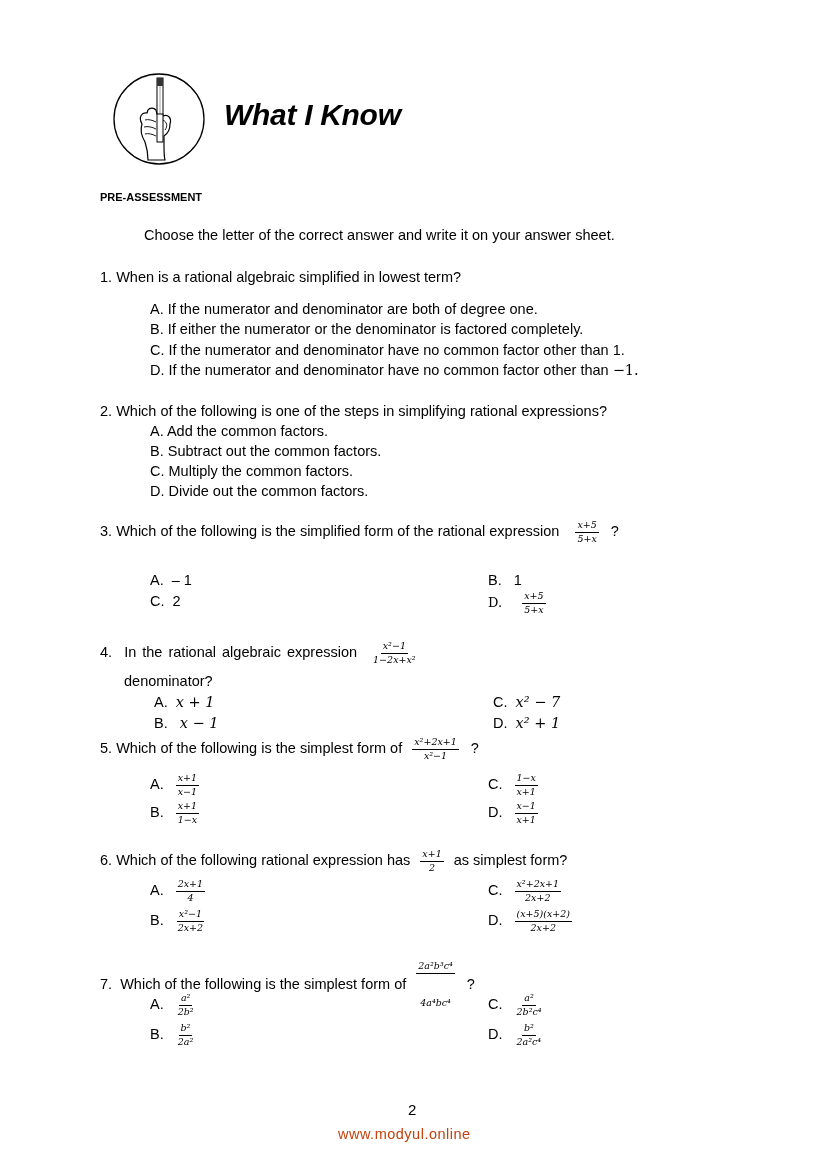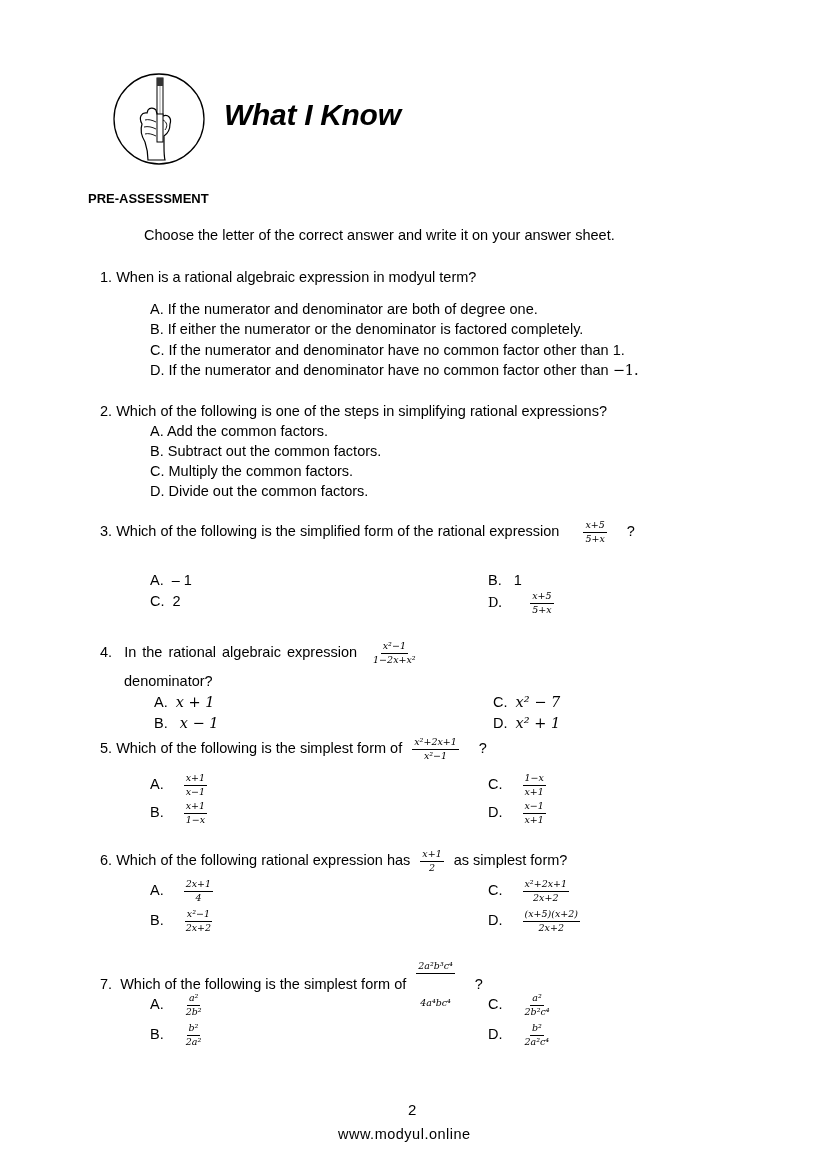--- a/index.html
+++ b/index.html
@@ -6,32 +6,32 @@
     body {
       width: 826px; height: 1169px; position: relative; overflow: hidden;
       font-family: "Liberation Sans", sans-serif; color: #000; font-size: 14.5px;
     }
     .abs { position: absolute; white-space: nowrap; }
     .math { font-family: "DejaVu Serif", "Liberation Serif", serif; font-style: italic; }
     .mathup { font-family: "DejaVu Serif", "Liberation Serif", serif; }
     .frac {
       display: inline-flex; flex-direction: column; align-items: center;
       vertical-align: middle; font-family: "DejaVu Serif", "Liberation Serif", serif;
-      font-style: italic; font-size: 9.5px; line-height: 1.15; margin: 0 20px;
+      font-style: italic; font-size: 9.5px; line-height: 1.15; margin: 0 12px;
     }
     .frac .num { padding: 0 2px 1px; border-bottom: 1px solid #000; }
     .frac .den { padding: 1px 2px 0; }
     .title { left: 224px; top: 98px; font-size: 30px; font-weight: bold; font-style: italic; letter-spacing: -0.3px; }
-    .heading { left: 88px; top: 191px; font-weight: bold; font-size: 13px; }
+    .heading { left: 100px; top: 191px; font-weight: bold; font-size: 11px; }
     .instr { left: 144px; top: 227px; }
     .q { left: 100px; }
     .opt-l { left: 150px; }
     .opt-r { left: 488px; }
     .pagenum { left: 408px; top: 1101px; font-size: 15px; }
-    .watermark { left: 338px; top: 1126px; font-size: 14.5px; color: #000000; letter-spacing: 0.5px; }
+    .watermark { left: 338px; top: 1126px; font-size: 14.5px; color: #c2410c; letter-spacing: 0.5px; }
     .icon { position: absolute; left: 112px; top: 72px; width: 94px; height: 94px; }
   </style>
 </head>
 <body>
 
 <svg class="icon" viewBox="0 0 94 94">
   <circle cx="47" cy="47" r="45" fill="#fff" stroke="#000" stroke-width="1.3"></circle>
 
   <rect x="45" y="6" width="6" height="64" fill="#fff" stroke="#000" stroke-width="1"></rect>
   <rect x="45" y="6" width="6" height="8" fill="#333"></rect>
@@ -44,21 +44,21 @@
   <path d="M51,48 C55,50 56,54 53,58" fill="none" stroke="#000" stroke-width="0.9"></path>
 </svg>
 
 <div class="abs title">What I Know</div>
 
 <div class="abs heading">PRE-ASSESSMENT</div>
 <div class="abs instr">Choose the letter of the correct answer and write it on your answer sheet.</div>
 
 <div class="abs q" style="top:269px;">
   <span>1.</span>
-  <span>When is a rational algebraic expression in modyul term?</span>
+  <span>When is a rational algebraic simplified in lowest term?</span>
 </div>
 <div class="abs opt-l" style="top:301px;"><span>A.</span> <span>If the numerator and denominator are both of degree one.</span></div>
 <div class="abs opt-l" style="top:321px;"><span>B.</span> <span>If either the numerator or the denominator is factored completely.</span></div>
 <div class="abs opt-l" style="top:342px;"><span>C.</span> <span>If the numerator and denominator have no common factor other than 1.</span></div>
 <div class="abs opt-l" style="top:362px;"><span>D.</span> <span>If the numerator and denominator have no common factor other than</span> <span class="mathup">−1.</span></div>
 
 <div class="abs q" style="top:403px;">
   <span>2.</span>
   <span>Which of the following is one of the steps in simplifying rational expressions?</span>
 </div>

